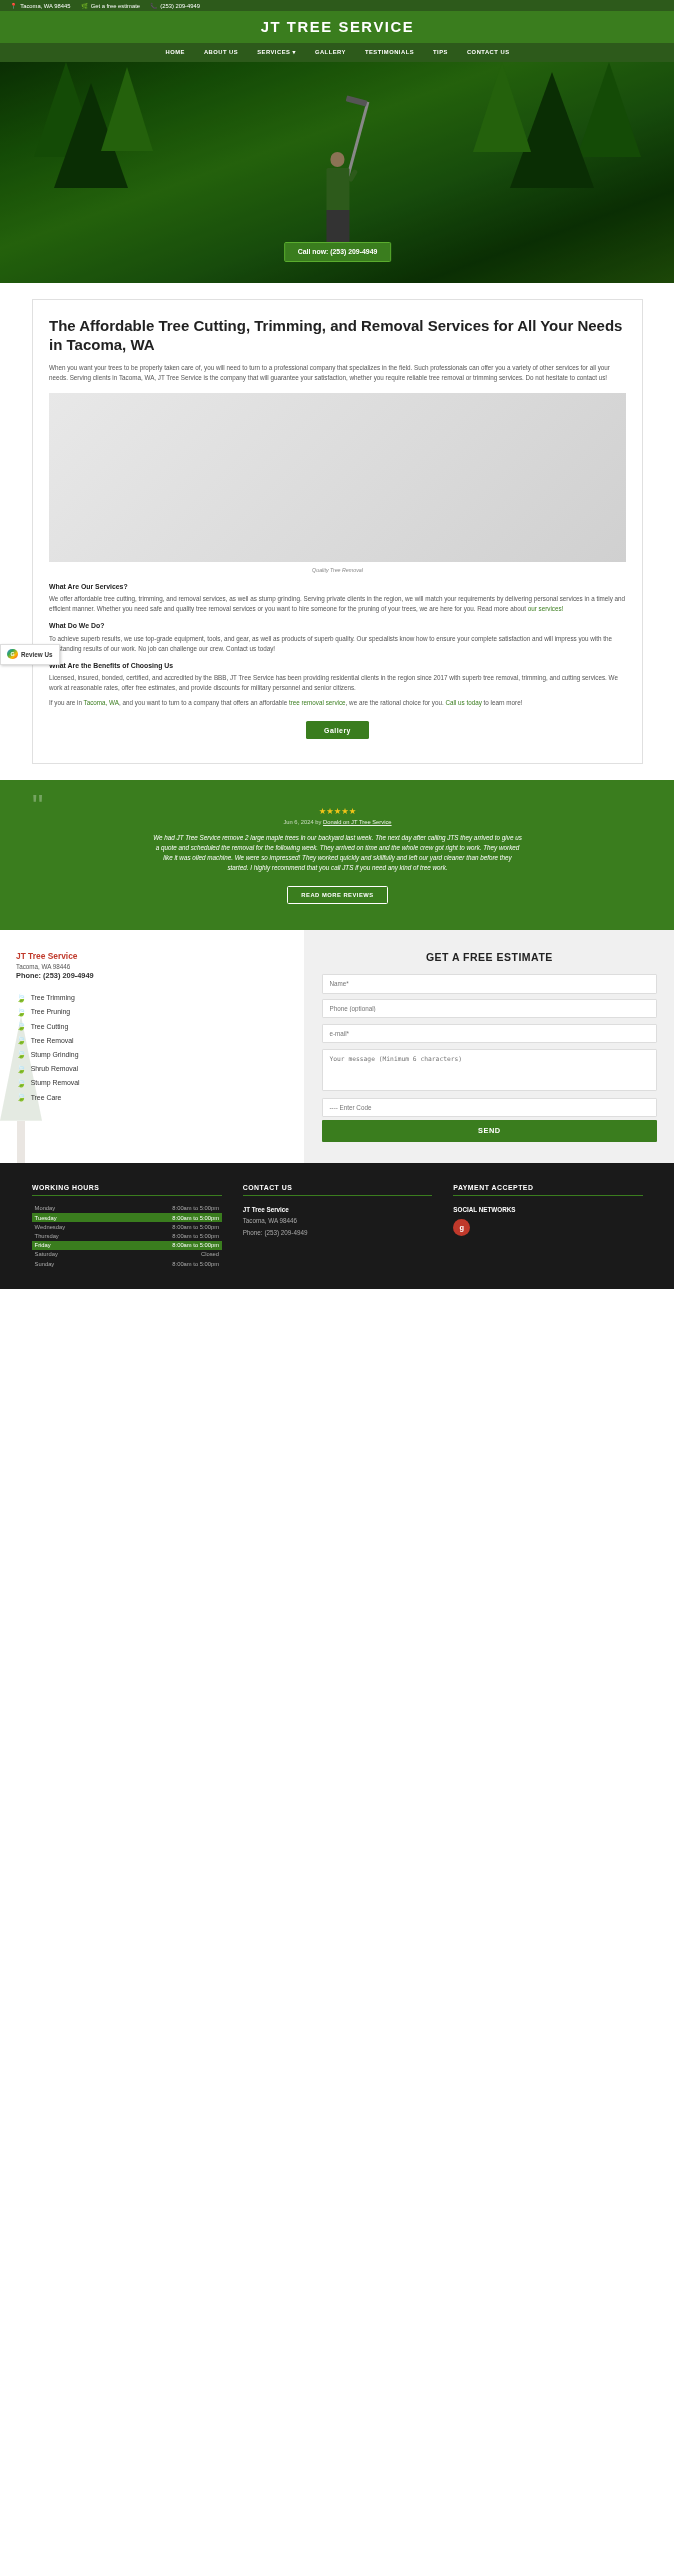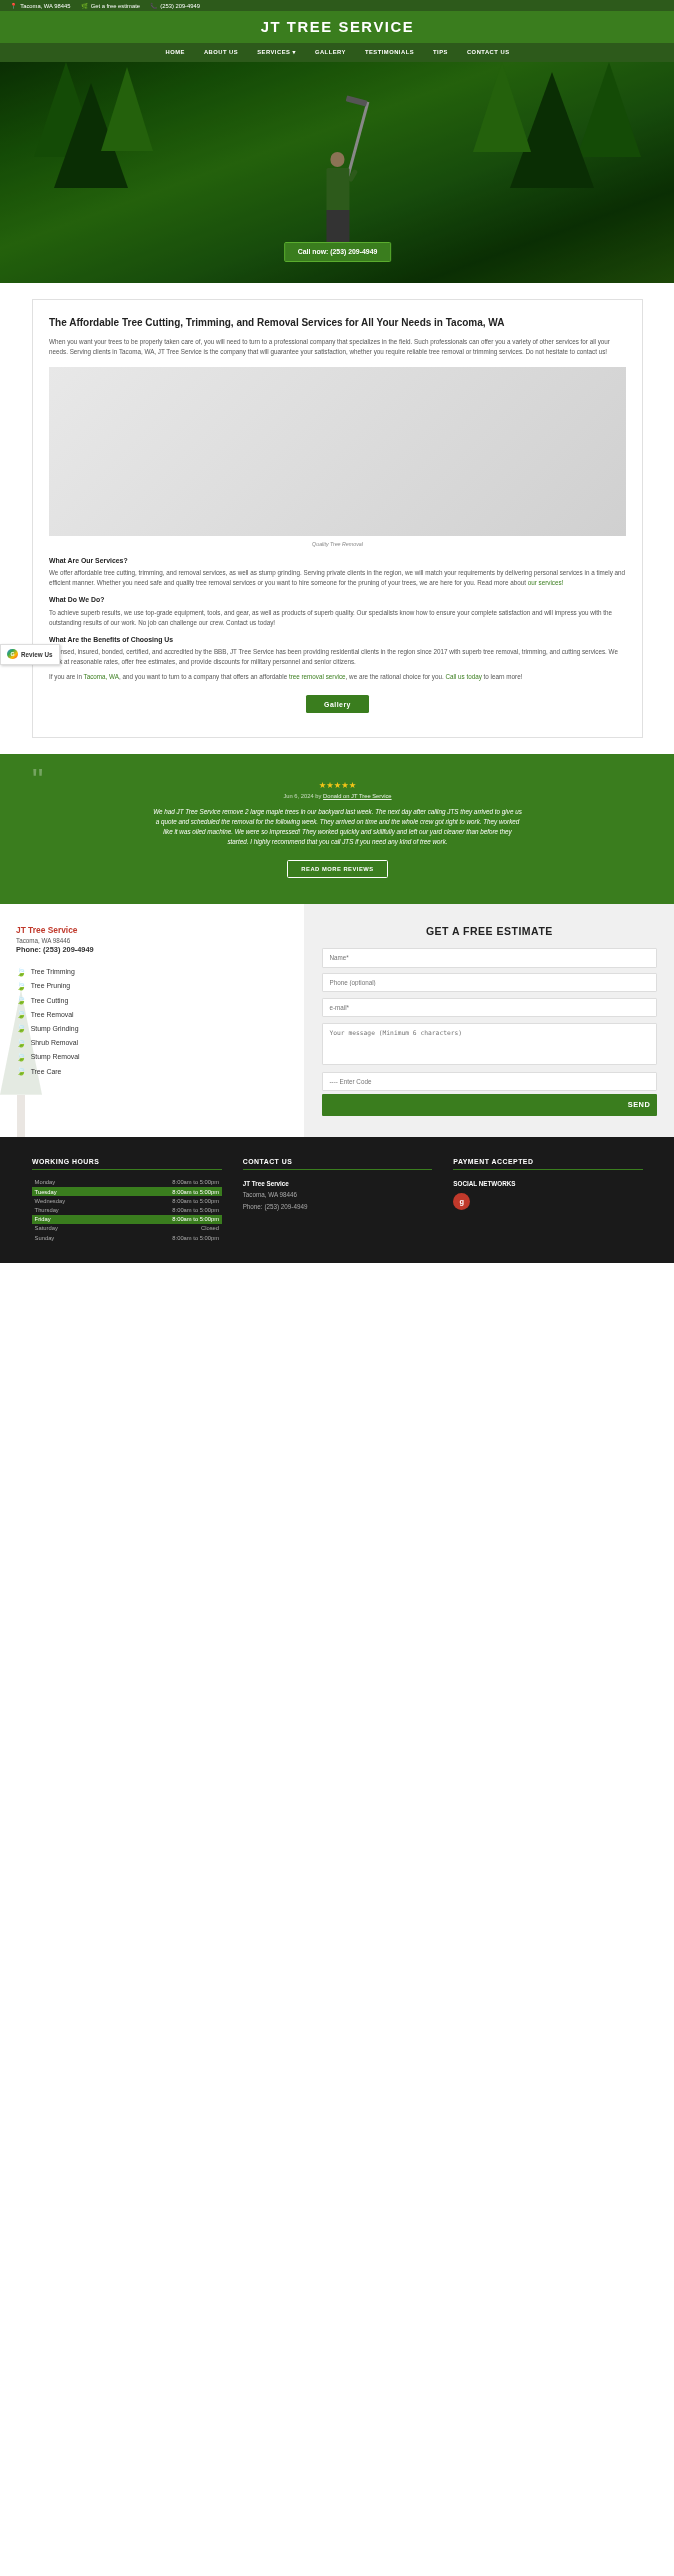--- a/index.html
+++ b/index.html
@@ -101,21 +101,21 @@
       background: linear-gradient(135deg, #4285F4, #34A853, #FBBC05, #EA4335);
       border-radius: 50%;
       display: flex;
       align-items: center;
       justify-content: center;
       color: white;
       font-size: 5.3px;
       font-weight: bold;
     }
     .page-title {
-      font-size: 10px;
+      font-size: 15px;
       font-weight: bold;
       color: #222;
       margin-bottom: 8px;
       line-height: 1.3;
     }
     .intro-text {
       font-size: 6.3px;
       color: #555;
       line-height: 1.6;
       margin-bottom: 10.5px;
@@ -310,21 +310,20 @@
       background: #3a7d1e;
       color: #fff;
       border: none;
       padding: 6.3px;
       font-size: 7.4px;
       font-weight: bold;
       letter-spacing: 0.5px;
       cursor: pointer;
       border-radius: 1.1px;
       margin-top: 2.6px;
-      text-align: right;
     }
 
     
     .footer {
       background: #1a1a1a;
       color: #ccc;
       padding: 21px 32px;
     }
     .footer-grid {
       display: grid;

